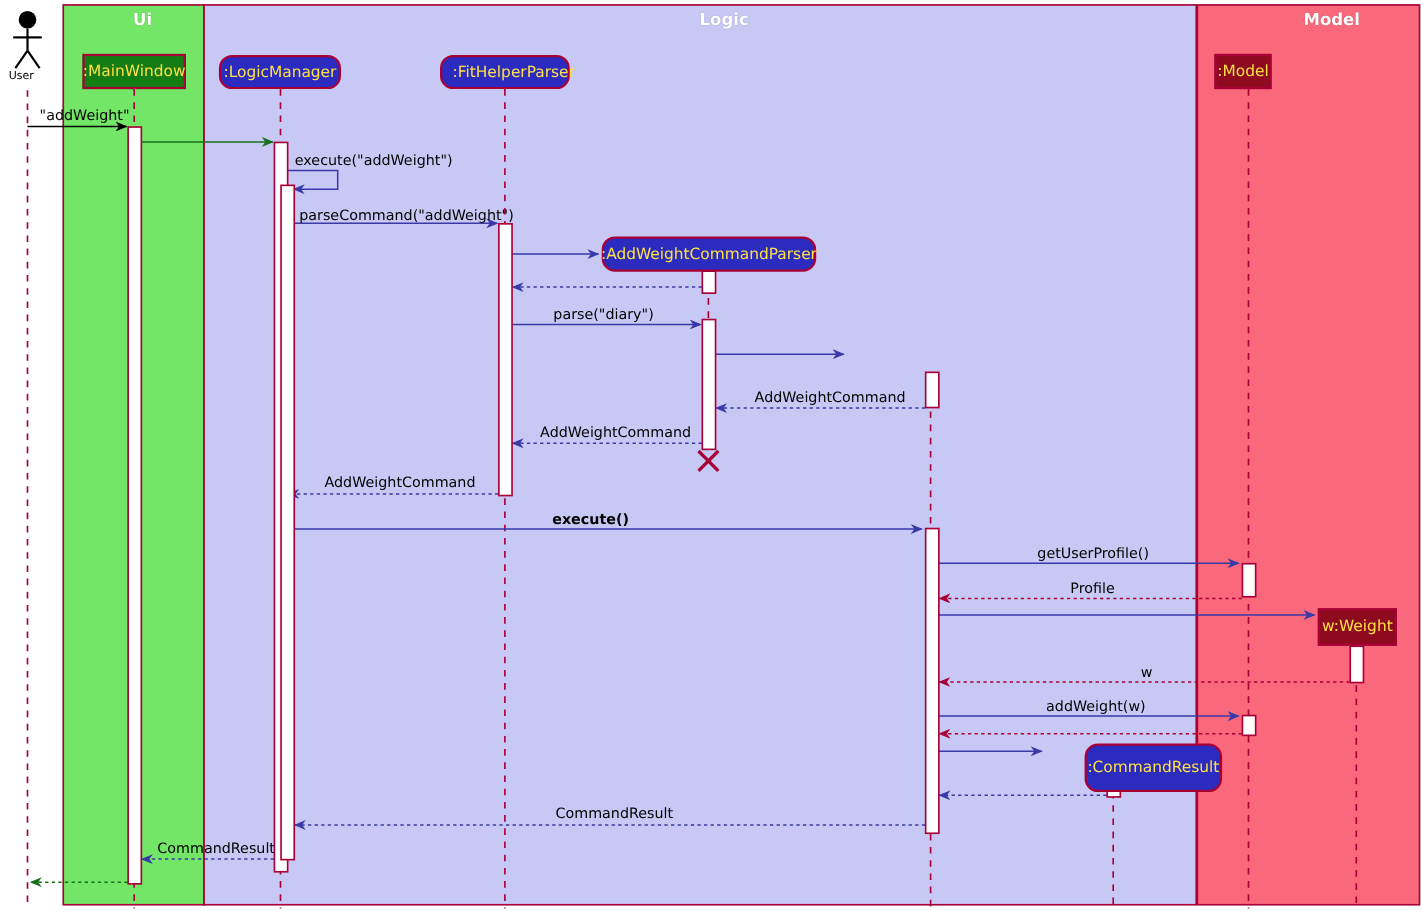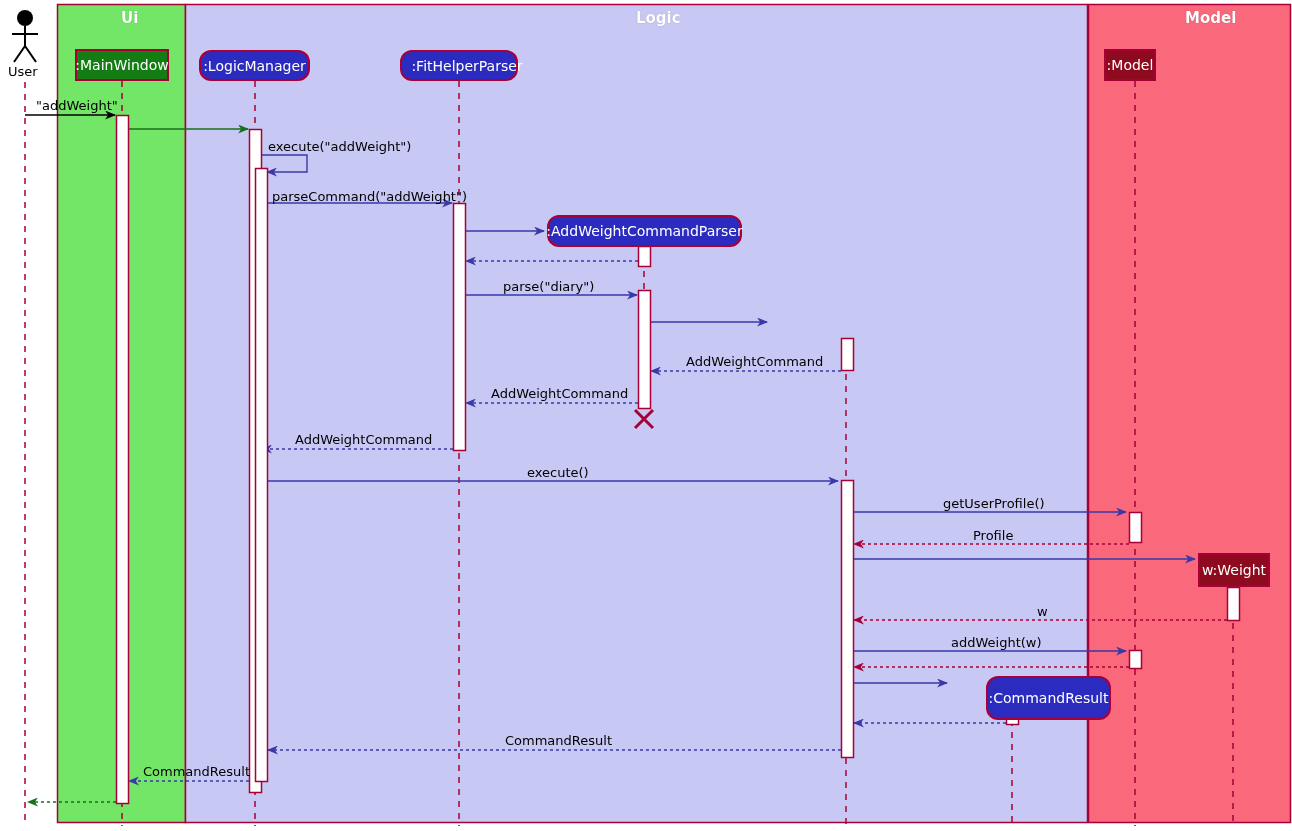--- a/index.html
+++ b/index.html
@@ -4,26 +4,26 @@
 <title>Sequence Diagram</title>
 <style>
   html,body{margin:0;padding:0;background:#ffffff;}
   body{font-family:"DejaVu Sans","Liberation Sans",sans-serif;}
   #diagram{position:relative;width:1292px;height:831px;overflow:hidden;background:#ffffff;}
   #svg-layer{position:absolute;left:0;top:0;width:1292px;height:831px;}
   .lbl{position:absolute;font-size:13px;color:#000;white-space:nowrap;line-height:1;}
   .grouptitle{position:absolute;font-size:15px;font-weight:bold;color:#ffffff;white-space:nowrap;
               text-shadow:0 0 1px rgba(0,0,0,.35);}
   .pbox{position:absolute;box-sizing:border-box;border:2px solid #A80036;
-        display:flex;align-items:center;justify-content:center;color:#ffffff;
+        display:flex;align-items:center;justify-content:center;color:#fde047;
         font-size:14px;white-space:nowrap;}
   .pbox.blue{background:#2B2BC0;border-radius:12px;}
   .pbox.darkgreen{background:#137D13;}
   .pbox.darkred{background:#8E0A1E;}
-  .actor-label{position:absolute;font-size:13px;color:#000;}
+  .actor-label{position:absolute;font-size:10px;color:#000;}
 </style>
 </head>
 <body>
 
 <div id="diagram">
   <svg id="svg-layer" xmlns="http://www.w3.org/2000/svg" viewBox="0 0 1292 831">
       <defs>
         <marker id="ah0" markerWidth="11" markerHeight="9" refX="10" refY="4.5" orient="auto" markerUnits="userSpaceOnUse">
           <path d="M0,0 L11,4.5 L0,9 L3.2,4.5 Z" fill="#000000"></path>
         </marker>
@@ -146,21 +146,21 @@
     <div class="grouptitle" style="left: 636px; top: 9px; width: 0px; transform: translateX(-50%);">Logic</div>
     <div class="grouptitle" style="left: 1185px; top: 9px; width: 0px; transform: translateX(-50%);">Model</div>
     <div class="actor-label" style="left: 8px; top: 64px;">User</div>
     <div class="lbl" style="left: 36px; top: 99px;">"addWeight"</div>
     <div class="lbl" style="left: 268px; top: 140px;">execute("addWeight")</div>
     <div class="lbl" style="left: 272px; top: 190px;">parseCommand("addWeight")</div>
     <div class="lbl" style="left: 503px; top: 280px;">parse("diary")</div>
     <div class="lbl" style="left: 686px; top: 355px;">AddWeightCommand</div>
     <div class="lbl" style="left: 491px; top: 387px;">AddWeightCommand</div>
     <div class="lbl" style="left: 295px; top: 433px;">AddWeightCommand</div>
-    <div class="lbl" style="left: 527px; top: 466px;">execute()</div>
+    <div class="lbl" style="left: 502px; top: 466px; font-weight: bold;">execute()</div>
     <div class="lbl" style="left: 943px; top: 497px;">getUserProfile()</div>
     <div class="lbl" style="left: 973px; top: 529px;">Profile</div>
     <div class="lbl" style="left: 1037px; top: 605px;">w</div>
     <div class="lbl" style="left: 951px; top: 636px;">addWeight(w)</div>
     <div class="lbl" style="left: 505px; top: 734px;">CommandResult</div>
     <div class="lbl" style="left: 143px; top: 765px;">CommandResult</div>
     <div class="pbox darkgreen" style="left: 75px; top: 49px; width: 94px; height: 32px;">
       <span>:MainWindow</span>
     </div>
     <div class="pbox blue" style="left: 199px; top: 50px; width: 111px; height: 31px;">

